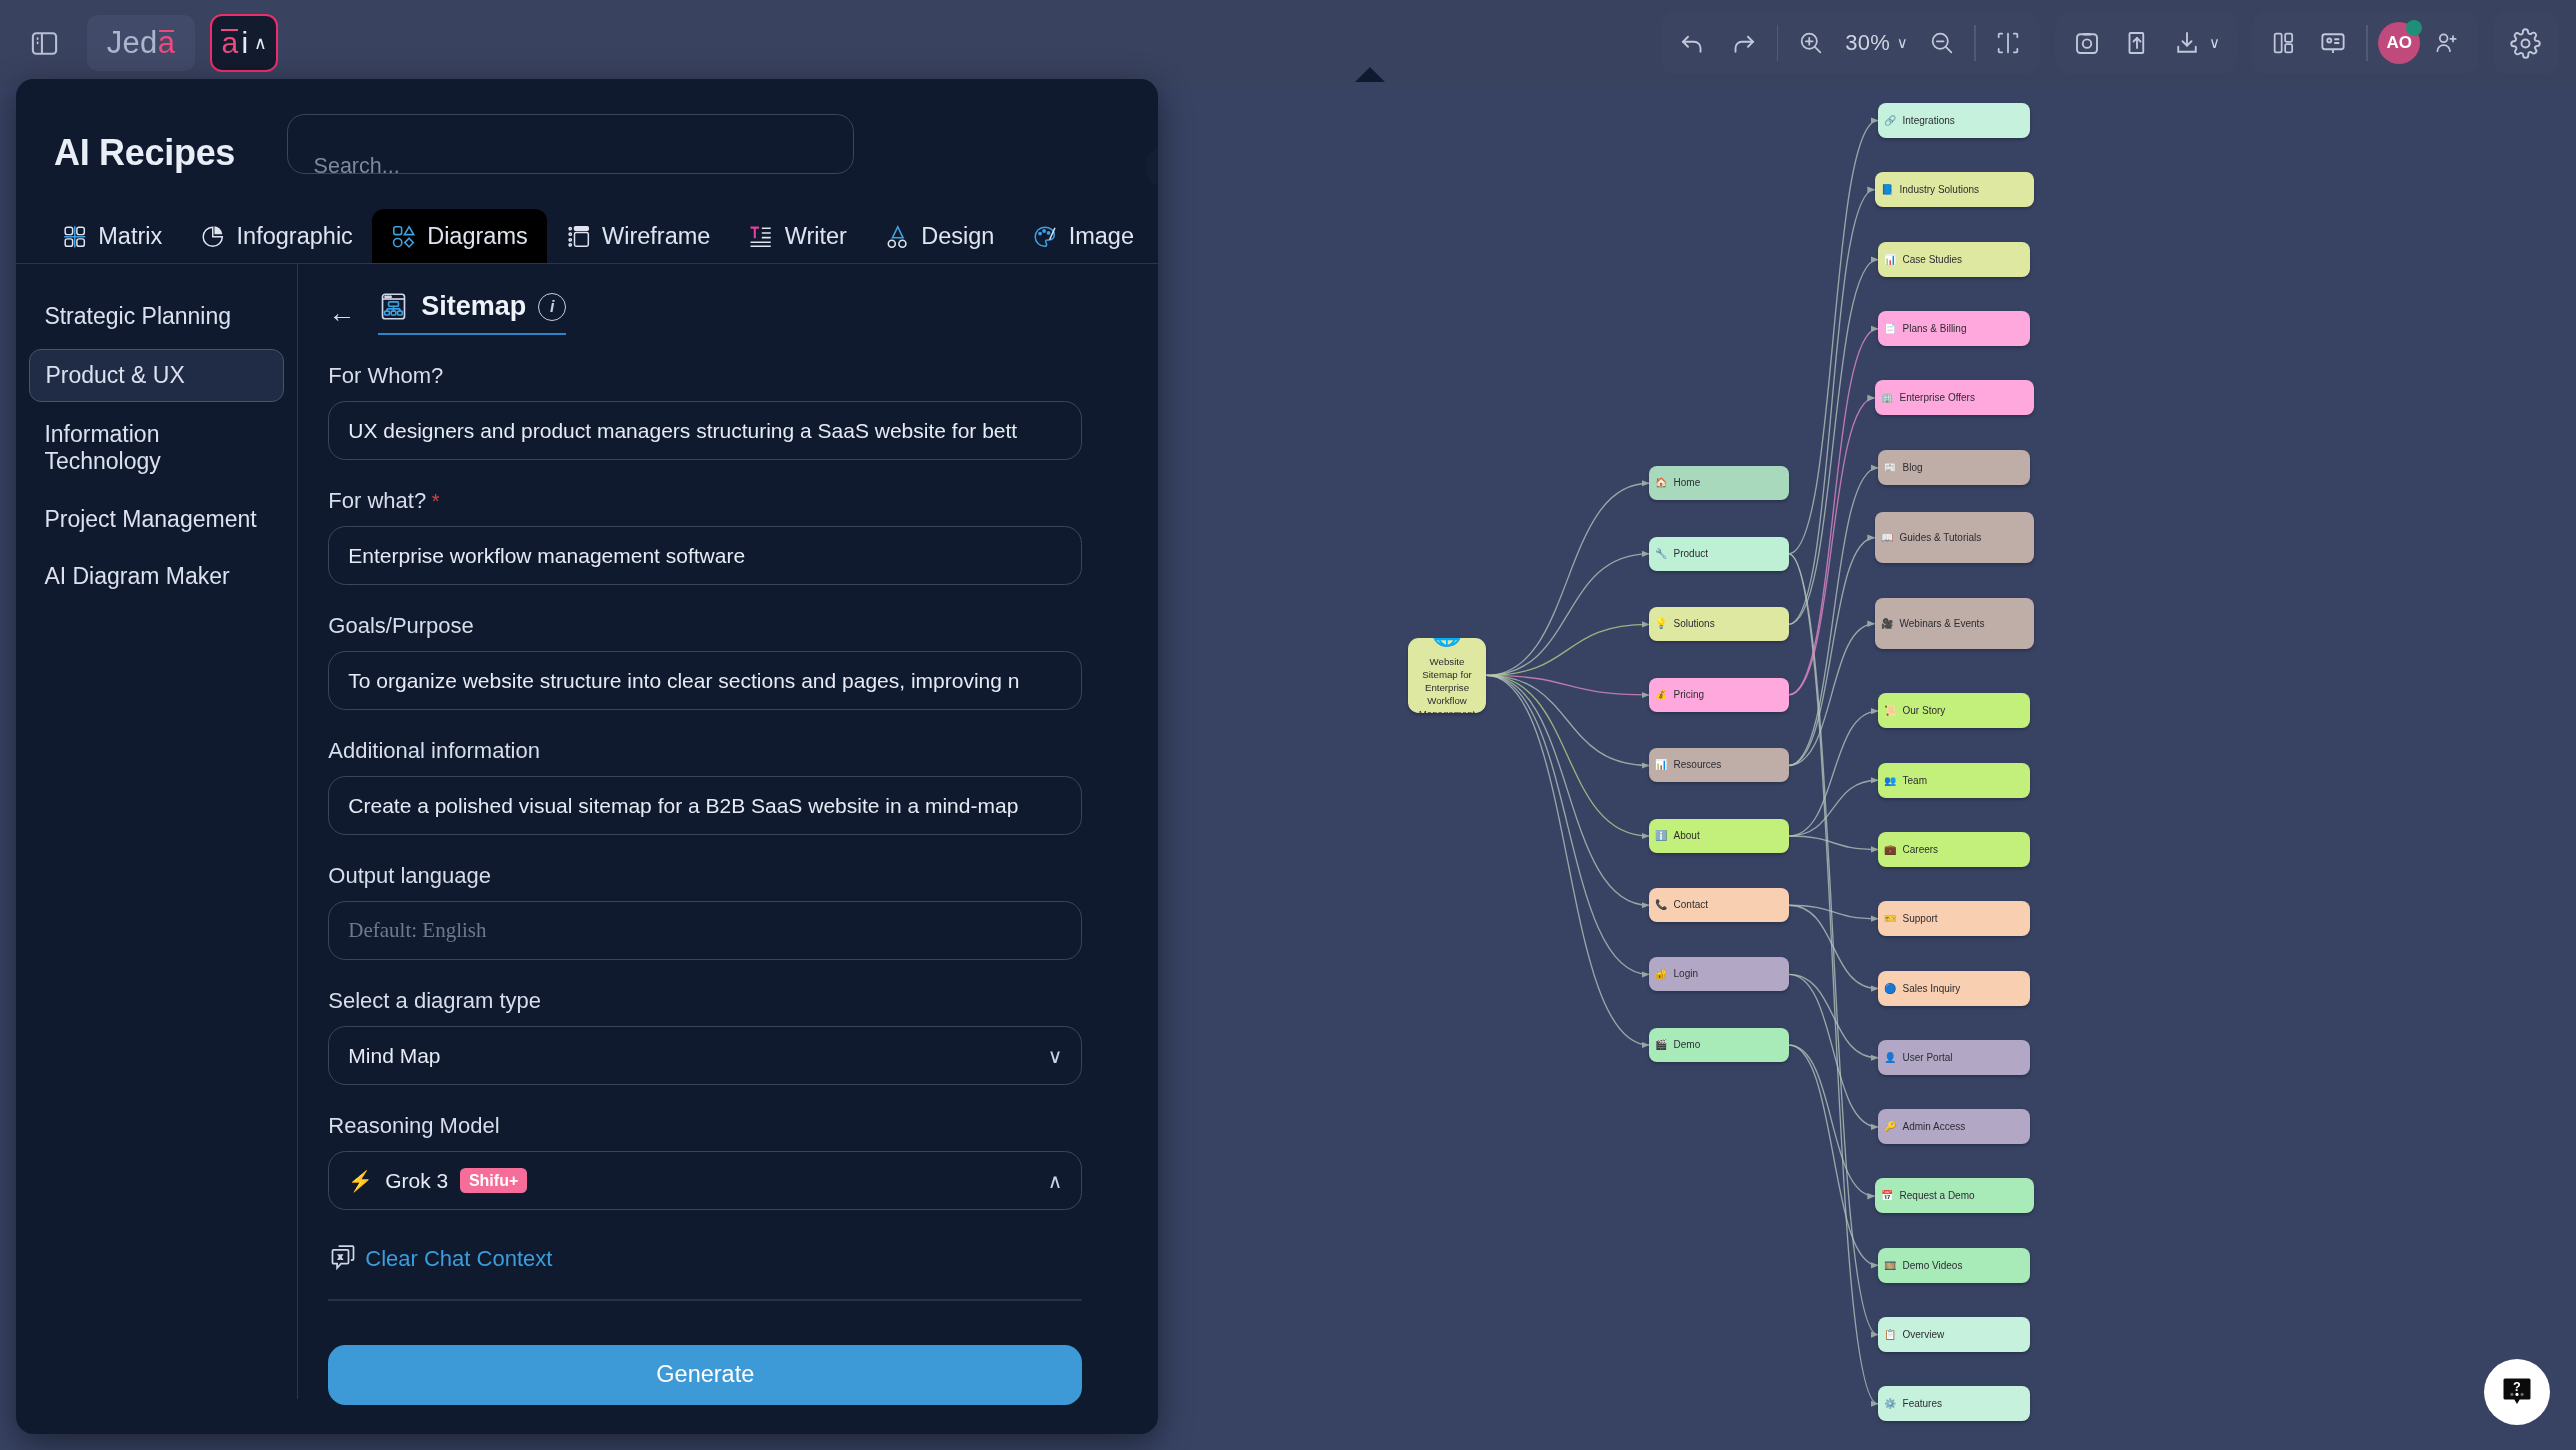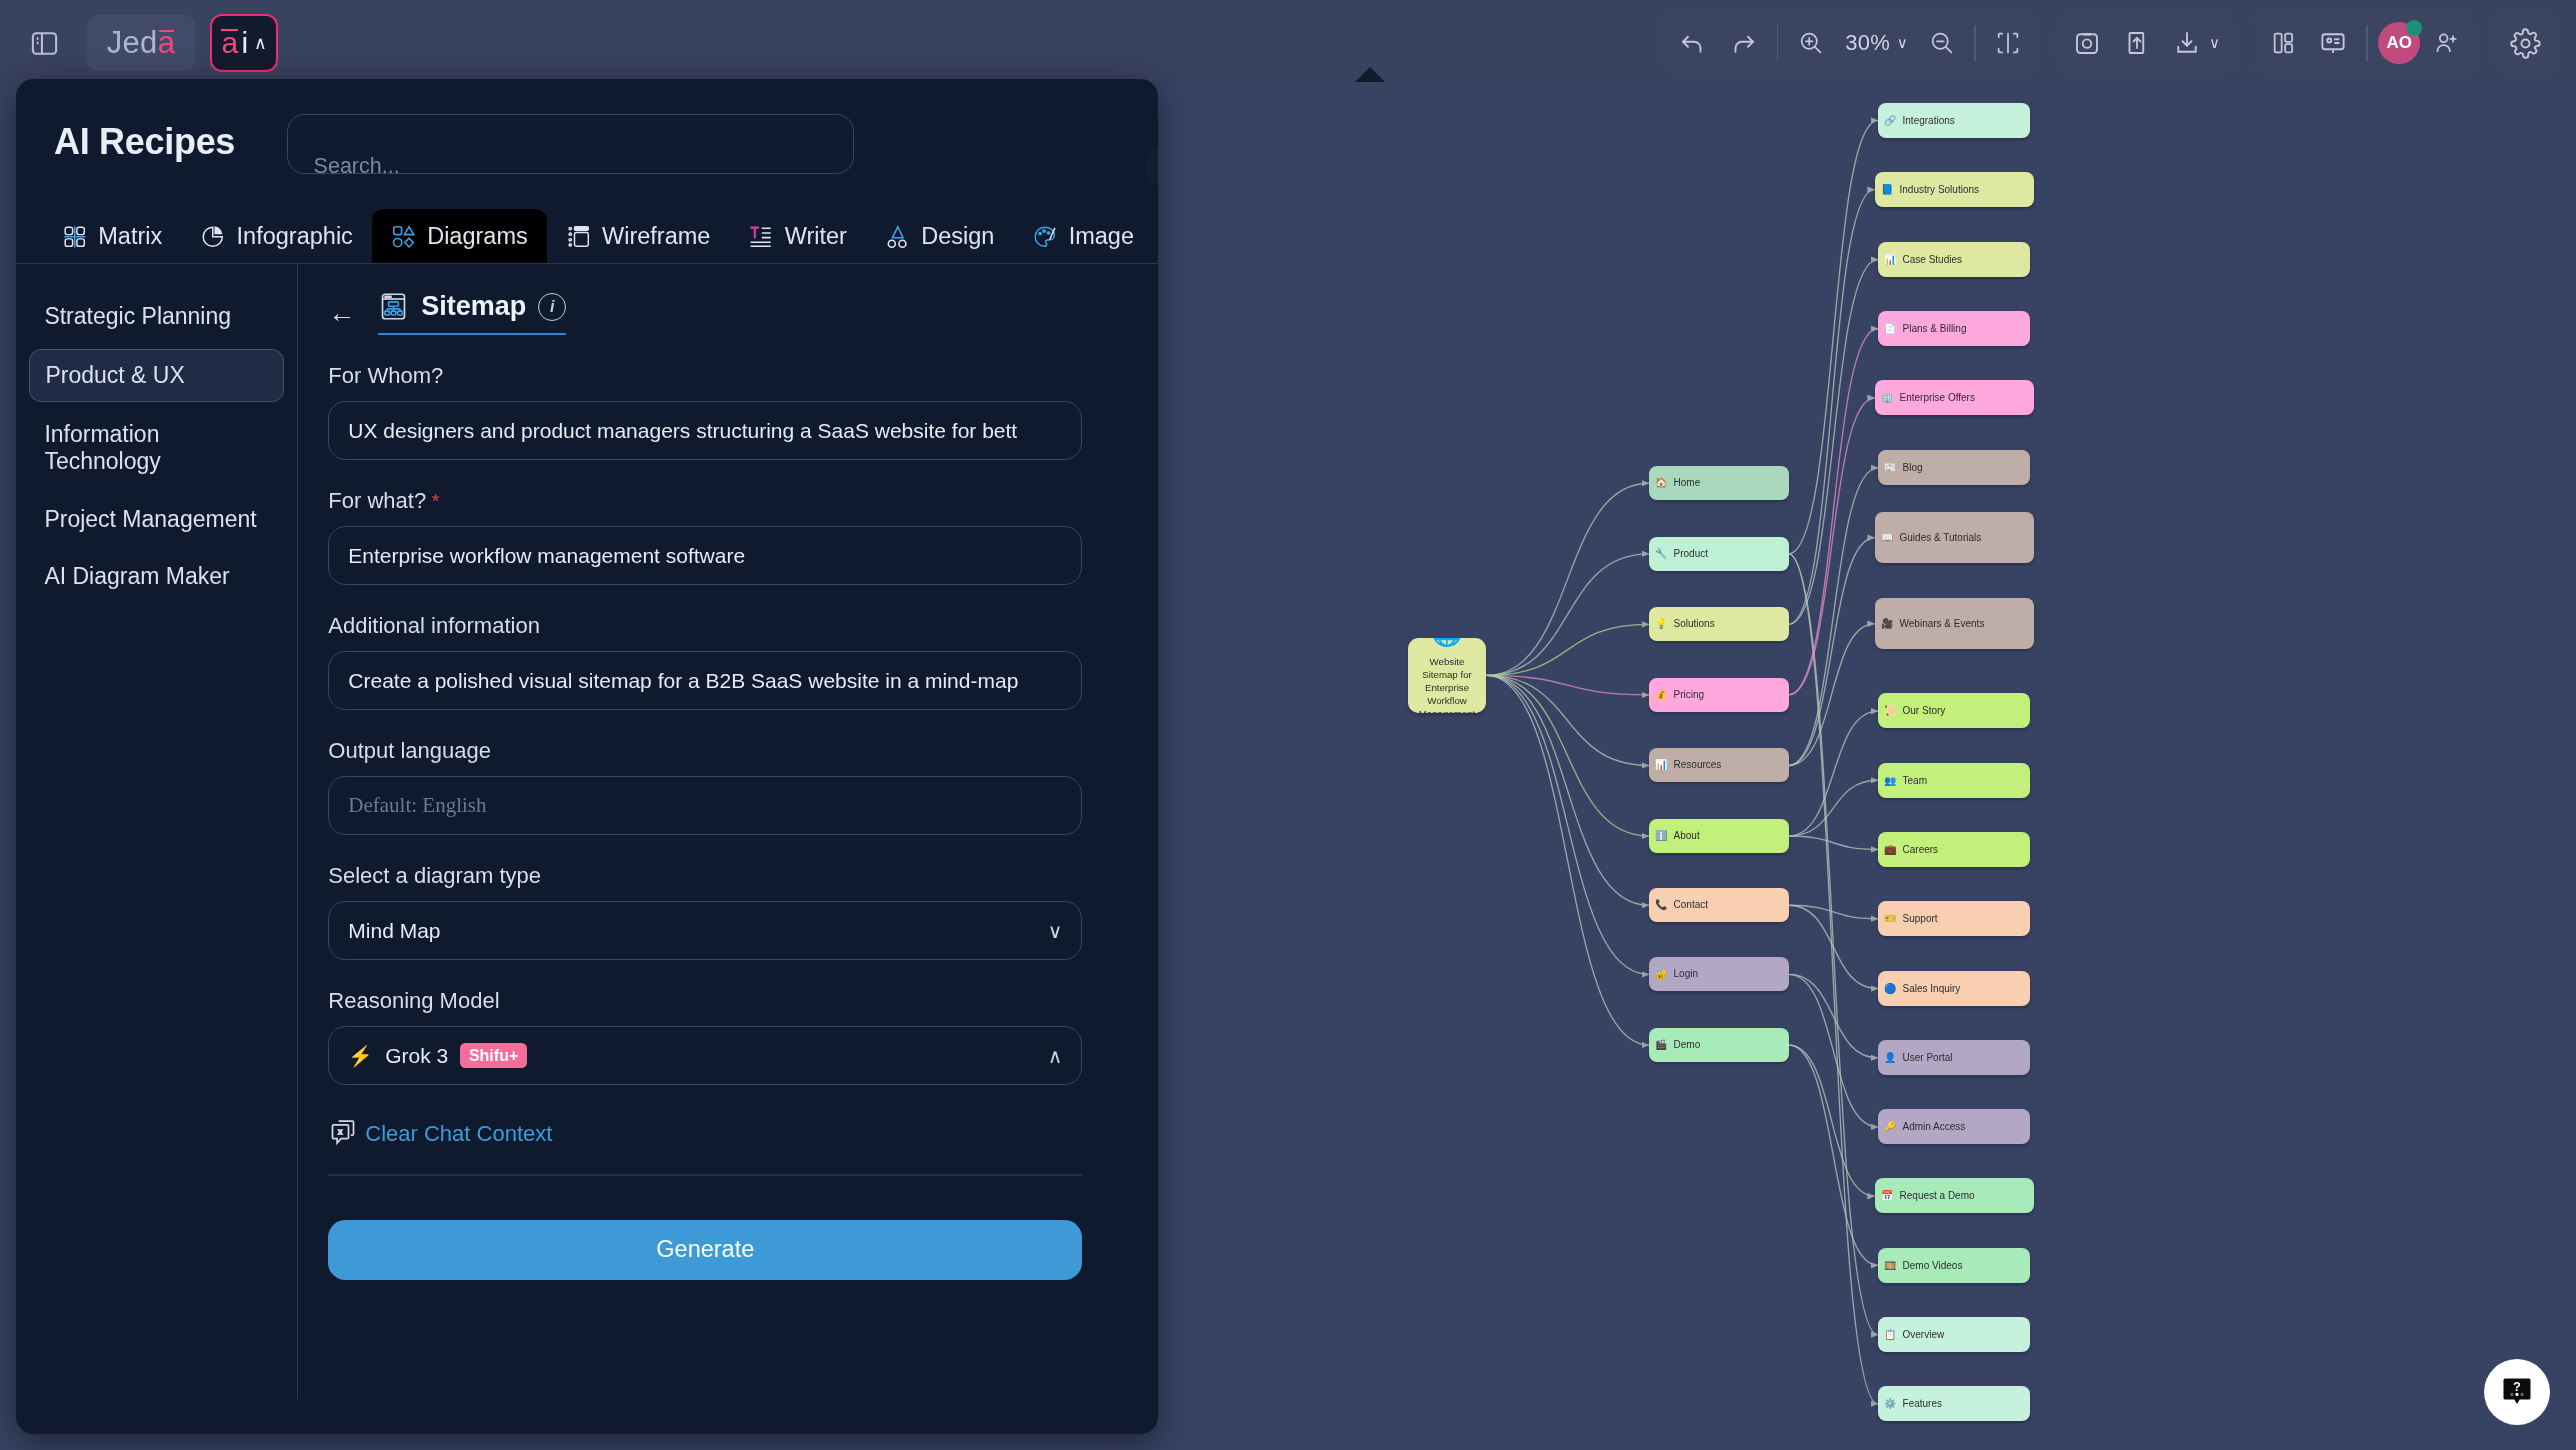--- a/index.html
+++ b/index.html
@@ -118,21 +118,21 @@
   }
   .close-btn {
     position: absolute; left: 1129px; top: 67px;
     width: 42px; height: 42px; border-radius: 50%;
     background: #141d31;
     display:flex; align-items:center; justify-content:center;
     color:#fff; font-size: 25.5px; font-weight: 700; line-height: 1;
     z-index: 20;
   }
 
-  .panel-head { padding: 30px 16px 0 38px; display: flex; align-items: center; }
+  .panel-head { padding: 30px 16px 0 38px; display: flex; align-items: flex-end; }
   .panel-title { font-size: 36px; font-weight: 700; color: #e9edf6; letter-spacing: -0.3px; }
   .search-wrap { margin-left: 52px; margin-top: 5.4px; }
   .search-box {
     width: 567px; height: 60px; border-radius: 17.5px;
     border: 1px solid #3a4560; background: transparent;
     display: flex; align-items: center; padding: 0 25.5px;
   }
   .search-box span { font-size: 21.5px; color: #7f879e; margin-top: 45px; }
 
   .tabs { display:flex; align-items:flex-end; margin: 35px 0 0 27px; gap: 0; }
@@ -634,20 +634,26 @@
               <span class="val">UX designers and product managers structuring a SaaS website for bett</span>
             </div>
           </div>
           <div class="field">
             <div class="field-label"><span>For what?</span><span class="req"> *</span></div>
             <div class="field-input">
               <span class="val">Enterprise workflow management software</span>
             </div>
           </div>
           <div class="field">
+            <div class="field-label"><span>Goals/Purpose</span></div>
+            <div class="field-input">
+              <span class="val">To organize website structure into clear sections and pages, improving n</span>
+            </div>
+          </div>
+          <div class="field">
             <div class="field-label"><span>Additional information</span></div>
             <div class="field-input">
               <span class="val">Create a polished visual sitemap for a B2B SaaS website in a mind-map </span>
             </div>
           </div>
           <div class="field">
             <div class="field-label"><span>Output language</span></div>
             <div class="field-input placeholder">
               <span class="val">Default: English</span>
             </div>

